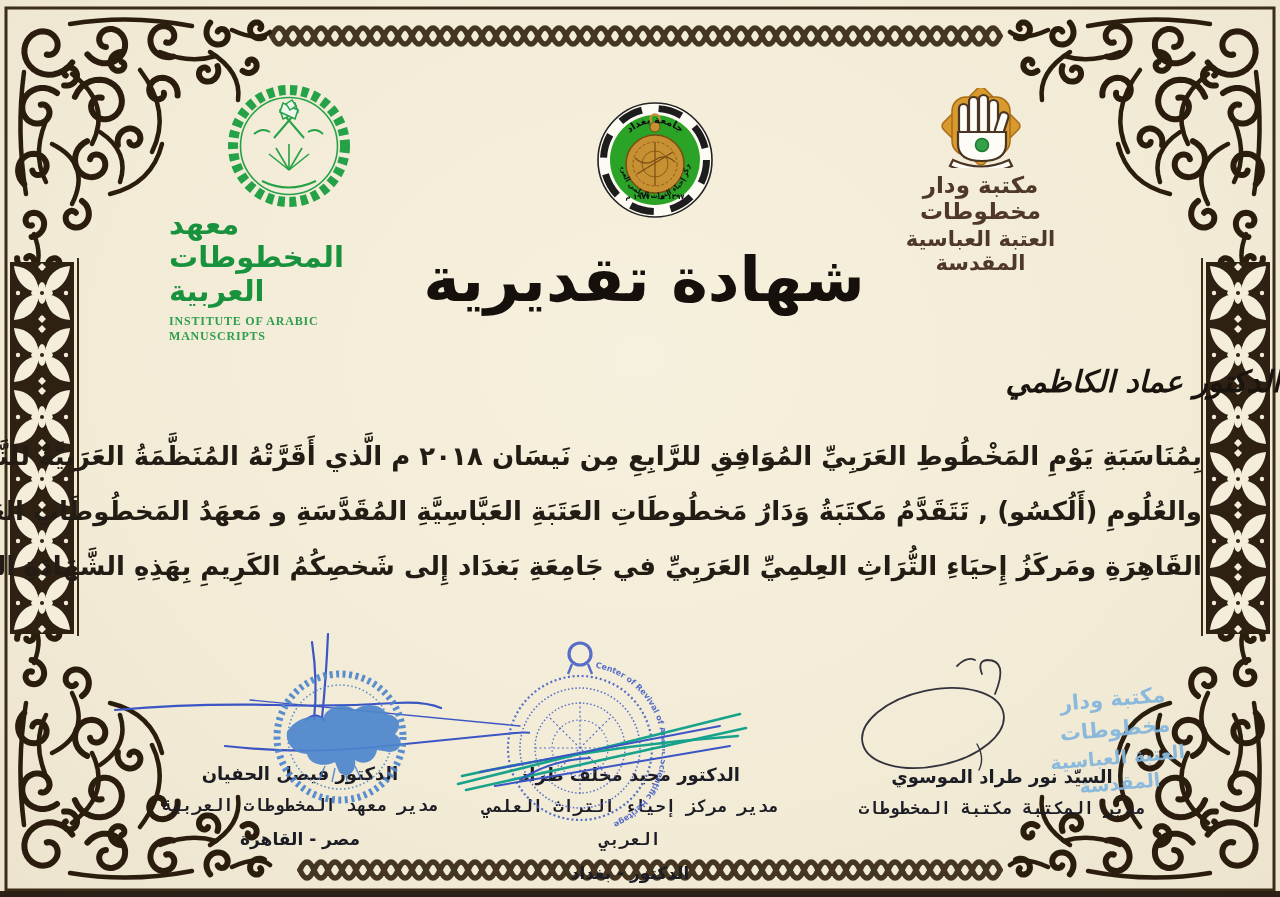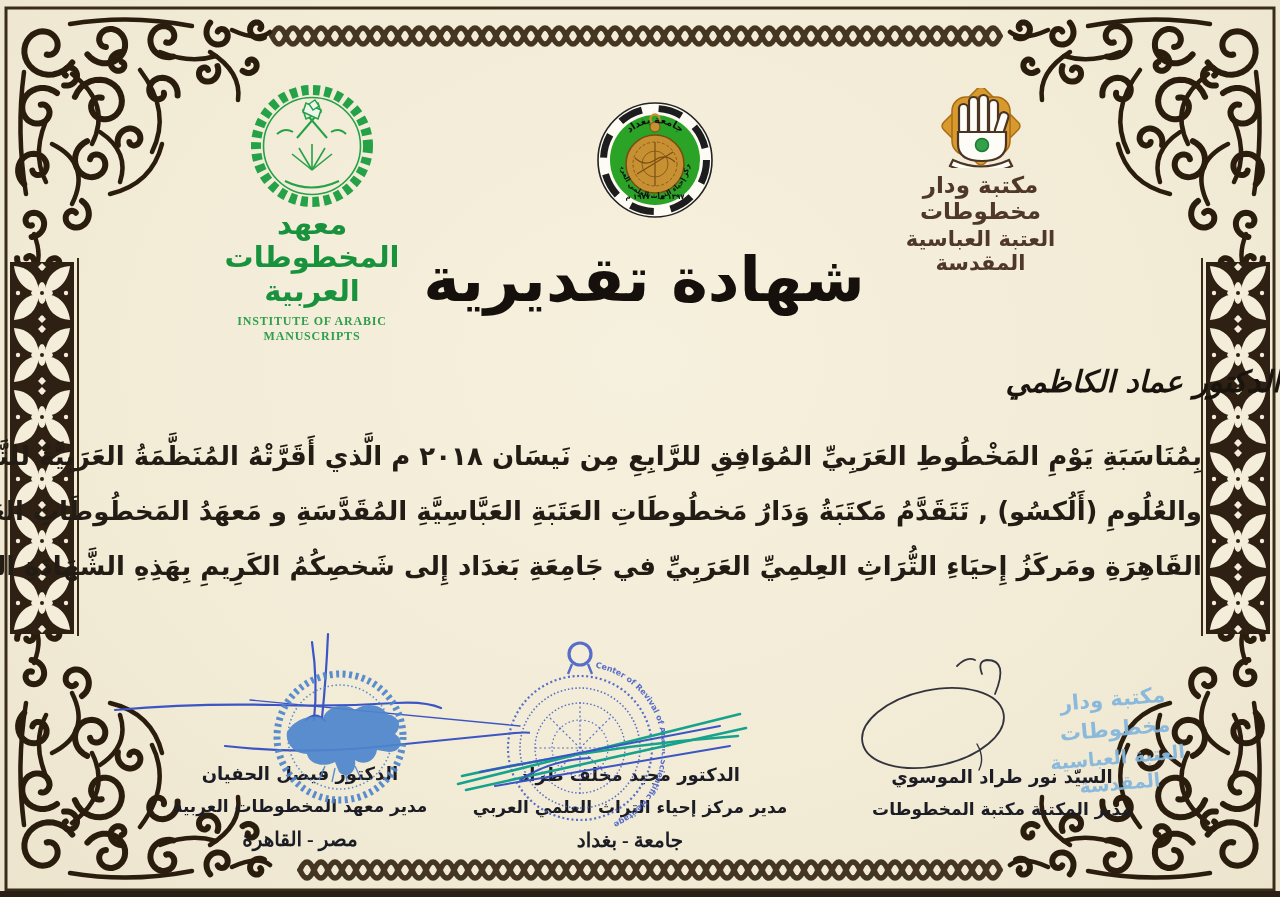--- a/index.html
+++ b/index.html
@@ -5,38 +5,38 @@
   html,body{margin:0;padding:0;background:#d8d2c0;}
   .cert{
     position:relative;width:1280px;height:897px;margin:0 auto;
     background:radial-gradient(ellipse at 50% 40%, #f6f0de 0%, #f2ebd6 60%, #ece4cd 100%);
     overflow:hidden;
     font-family:"DejaVu Sans",sans-serif;
   }
   .deco{position:absolute;left:0;top:0;pointer-events:none;}
   .abs{position:absolute;}
   
-  .logo-left{left:192px;top:84px;width:240px;text-align:center;}
+  .logo-left{left:169px;top:84px;width:240px;text-align:left;}
   .logo-left .callig{margin-top:-6px;font-size:29px;font-weight:bold;color:#18923c;line-height:1.15;}
   .logo-left .en{margin-top:6px;font-size:12px;letter-spacing:.8px;color:#2f9e4d;font-family:"Liberation Serif",serif;font-weight:bold;}
   .logo-center{left:585px;top:98px;}
   .logo-right{left:868px;top:88px;width:225px;text-align:center;}
   .logo-right .l1{margin-top:4px;font-size:23px;font-weight:bold;color:#4f3828;}
   .logo-right .l2{margin-top:3px;font-size:21px;font-weight:bold;color:#4f3828;}
   
   .title{left:8px;right:0;top:243px;text-align:center;font-size:62px;font-weight:bold;color:#15100b;letter-spacing:0;}
   .recipient{left:0;right:0;top:364px;text-align:right;font-size:30px;font-weight:bold;color:#1a140e;font-style:italic;}
   
   .body-text{left:78px;right:78px;top:429px;text-align:center;direction:rtl;color:#221c15;}
   .body-text .bline{font-size:26px;font-weight:bold;line-height:55px;white-space:nowrap;}
   
   .sig{direction:rtl;text-align:center;color:#1c1c24;font-weight:bold;z-index:5;}
   .sig .s-name{font-size:18px;line-height:33px;}
-  .sig .s-role{font-size:17px;line-height:33px;}
-  .sig .s-loc{font-size:20px;line-height:33px;font-family:Liberation Serif, serif;}
+  .sig .s-role{font-size:17px;line-height:33px;font-family:Liberation Mono, monospace;}
+  .sig .s-loc{font-size:17px;line-height:33px;}
   .sig-left{left:145px;top:757px;width:310px;}
   .sig-center{left:455px;top:758px;width:350px;}
   .sig-right{left:857px;top:760px;width:290px;}
   .stamp{pointer-events:none;}
   .rstamp{
     left:1022px;top:684px;width:188px;transform:rotate(-5deg);
     color:#86b7dd;text-align:center;direction:rtl;font-weight:bold;z-index:4;opacity:.95;
   }
   .rstamp .r1{font-size:21px;line-height:30px;}
   .rstamp .r2{font-size:19px;line-height:26px;}
@@ -514,21 +514,21 @@
     <g fill="none" stroke="#3b55c5" stroke-width="2" stroke-linecap="round">
       <path d="M55,98 L290,58"></path>
       <path d="M40,84 L280,38"></path>
       <path d="M80,92 q30,-20 70,-22"></path>
     </g>
   </svg>
 
   <div class="abs sig sig-center">
     <div class="s-name">الدكتور مجيد مخلف طراد</div>
     <div class="s-role">مدير مركز إحياء التراث العلمي العربي</div>
-    <div class="s-loc">جامعة - بغداد</div>
+    <div class="s-loc">الدكتور - بغداد</div>
   </div>
 
   <svg class="abs stamp" style="left:845px;top:648px;z-index:6" width="190" height="130" viewBox="0 0 190 130">
     <g fill="none" stroke="#33333d" stroke-width="1.8" stroke-linecap="round">
       <ellipse cx="88" cy="80" rx="72" ry="38" transform="rotate(-12 88 80)"></ellipse>
       <path d="M150,46 Q164,12 142,12 Q132,13 137,26"></path>
       <path d="M112,18 q10,-10 18,-6"></path>
       <path d="M132,96 q8,14 2,26" stroke-width="1.4"></path>
     </g>
   </svg>

